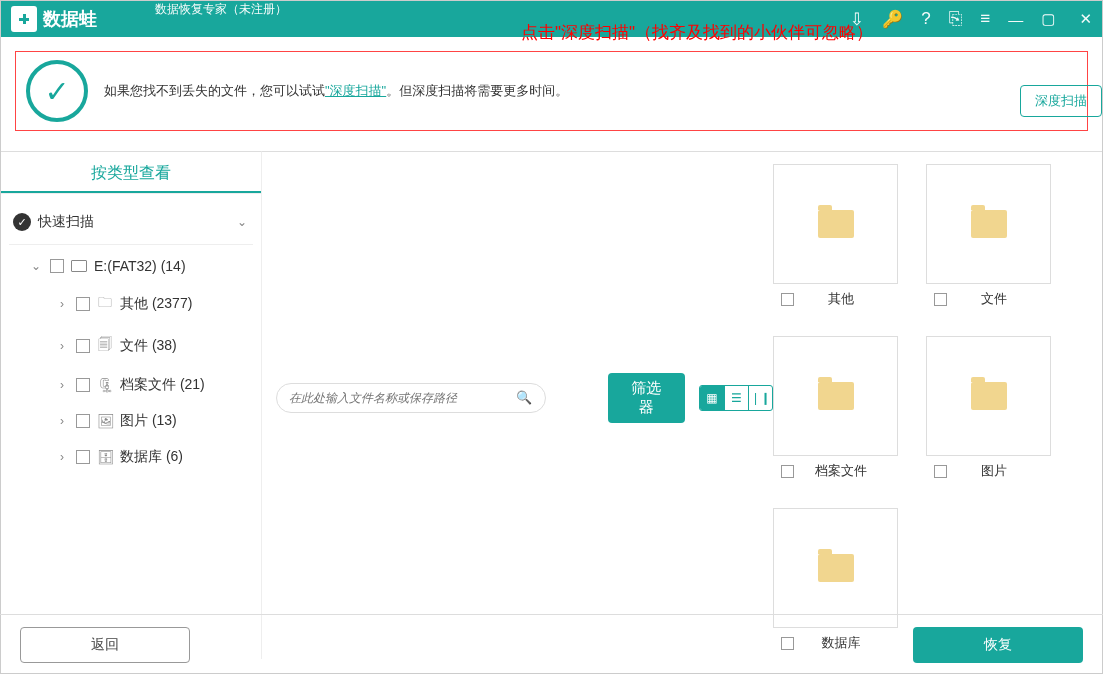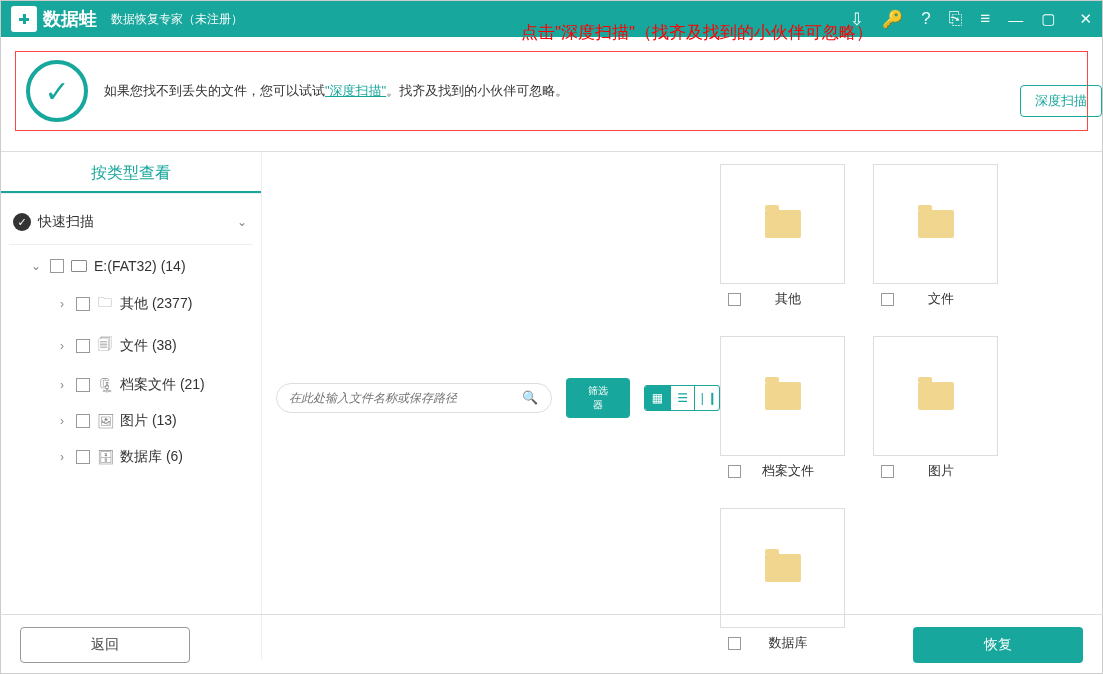--- a/index.html
+++ b/index.html
@@ -1,17 +1,17 @@
 <!DOCTYPE html>
 <html><head>
 <meta charset="utf-8">
 <style>
 * { box-sizing: border-box; margin: 0; padding: 0; }
 body { font-family: "Microsoft YaHei", Arial, sans-serif; font-size: 13px; background: #fff; width: 1103px; height: 674px; overflow: hidden; border: 1px solid #ccc; }
-.titlebar { height: 36px; background: #18a79c; color: #fff; display: flex; align-items: center; padding: 0 10px; }
+.titlebar { height: 36px; background: #18a79c; color: #fff; display: flex; padding: 0 10px; gap: 44px; }
 .logo { display: flex; align-items: center; gap: 6px; font-size: 18px; font-weight: bold; }
 .logo-icon { width: 26px; height: 26px; background: #fff; border-radius: 3px; display: flex; align-items: center; justify-content: center; color: #18a79c; font-size: 18px; position: relative; }
 .logo-icon::before { content: ''; width: 10px; height: 3px; background: #18a79c; position: absolute; }
 .logo-icon::after { content: ''; width: 3px; height: 10px; background: #18a79c; position: absolute; }
 .subtitle { margin-left: 14px; font-size: 12px; opacity: 0.95; }
 .title-spacer { flex: 1; }
 .title-icons { display: flex; gap: 18px; align-items: center; }
 .title-icons span { cursor: pointer; font-size: 17px; opacity: 0.95; }
 .title-icons .win { font-size: 15px; }
 .win-close { margin-left: 6px; }
@@ -38,21 +38,21 @@
 .tree-row.l3 { padding-left: 46px; }
 .sep { height: 1px; background: #eee; margin: 4px 0; }
 .badge-check { width: 18px; height: 18px; border-radius: 50%; background: #333; color: #fff; display: flex; align-items: center; justify-content: center; font-size: 11px; }
 .tree-icon { color: #888; font-size: 14px; width: 16px; text-align: center; }
 
 .main { flex: 1; border-top: 1px solid #ddd; border-left: 1px solid #eee; padding: 12px 14px; display: flex; flex-direction: row; }
 .toolbar { display: flex; align-items: center; gap: 14px; margin-bottom: 16px; }
 .search-box { width: 290px; height: 30px; border: 1px solid #ddd; border-radius: 15px; display: flex; align-items: center; padding: 0 12px; }
 .search-box input { border: none; outline: none; flex: 1; font-size: 12px; color: #666; font-style: italic; }
 .search-box .sicon { color: #aaa; }
-.filter-btn { background: #18a79c; color: #fff; border: none; border-radius: 4px; padding: 6px 18px; cursor: pointer; font-size: 10px; }
+.filter-btn { background: #18a79c; color: #fff; border: none; border-radius: 4px; padding: 6px 18px; cursor: pointer; font-size: 15px; margin-left: 48px; }
 .view-toggle { margin-left: auto; display: flex; border: 1px solid #18a79c; border-radius: 3px; overflow: hidden; }
 .view-toggle span { width: 26px; height: 24px; display: flex; align-items: center; justify-content: center; font-size: 12px; cursor: pointer; color: #18a79c; }
 .view-toggle span.active { background: #18a79c; color: #fff; }
 .view-toggle span + span { border-left: 1px solid #18a79c; }
 
 .grid { display: flex; gap: 28px; flex-wrap: wrap; }
 .folder-card { width: 125px; display: flex; flex-direction: column; align-items: center; }
 .folder-thumb { width: 125px; height: 120px; border: 1px solid #ddd; display: flex; align-items: center; justify-content: center; margin-bottom: 6px; }
 .folder-icon { width: 36px; height: 28px; background: #f1d68f; position: relative; border-radius: 2px; }
 .folder-icon::before { content: ''; position: absolute; width: 14px; height: 5px; background: #f1d68f; top: -5px; left: 0; border-radius: 2px 2px 0 0; }
@@ -86,21 +86,21 @@
     <span class="win win-close">✕</span>
   </div>
 </div>
 
 <div style="position:relative; height:100px;">
   <div class="annot">点击"深度扫描"（找齐及找到的小伙伴可忽略）</div>
   <div class="banner">
     <div class="banner-check">✓</div>
     <div class="banner-text">
       <div>
-        <span>如果您找不到丢失的文件，您可以试试</span><span class="link">"深度扫描"</span><span>。找齐及找到的小伙伴可忽略。</span>
+        <span>如果您找不到丢失的文件，您可以试试</span><span class="link">"深度扫描"</span><span>。但深度扫描将需要更多时间。</span>
       </div>
     </div>
   </div>
   <div class="deep-btn-wrap">
     <div class="deep-btn">深度扫描</div>
   </div>
 </div>
 
 <div class="content">
   <div class="sidebar">

